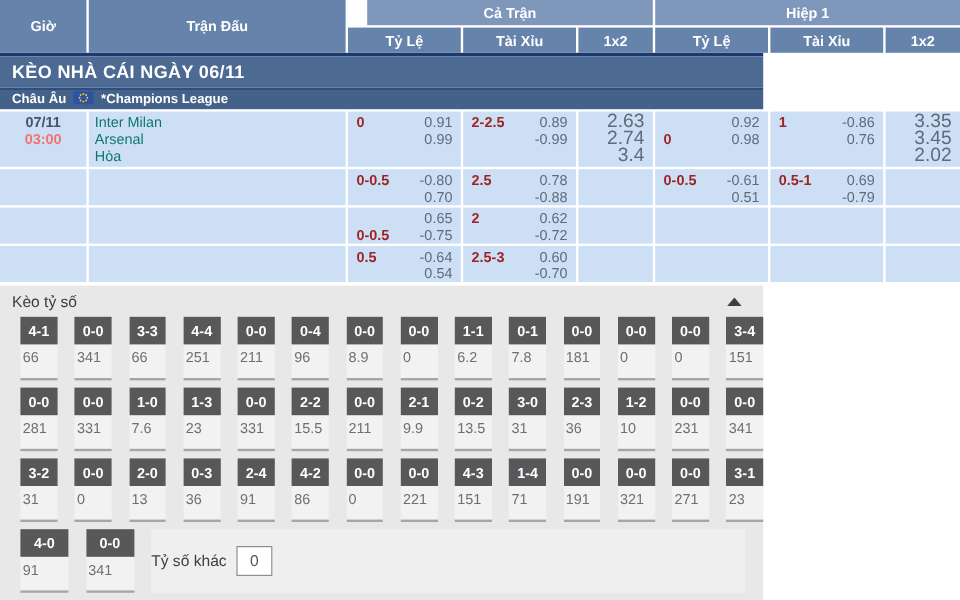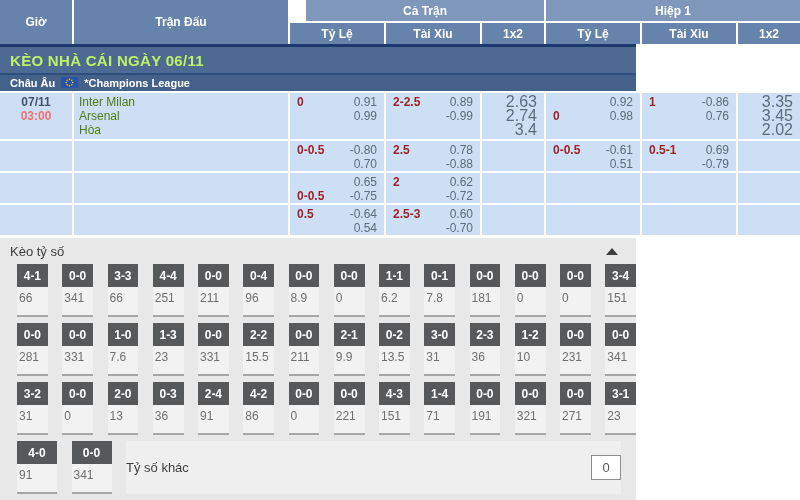--- a/index.html
+++ b/index.html
@@ -30,21 +30,21 @@
   .h-g2 { grid-column: 6 / 9; grid-row: 1; }
   .h-s1 { grid-column: 3; grid-row: 2; }
   .h-s2 { grid-column: 4; grid-row: 2; }
   .h-s3 { grid-column: 5; grid-row: 2; }
   .h-s4 { grid-column: 6; grid-row: 2; }
   .h-s5 { grid-column: 7; grid-row: 2; }
   .h-s6 { grid-column: 8; grid-row: 2; }
 
   .navy-line { height: 3px; background: #1c3a6d; }
   .banner {
-    height: 26px; background: #4d6a92; color: #bef264;
+    height: 26px; background: #4d6a92; color: #ffffff;
     display: flex; align-items: center; padding-left: 10px;
     font-size: 15px; font-weight: 600; letter-spacing: .3px;
   }
   .mid-line { height: 2px; background: #2e4e7e; }
   .league-row {
     height: 16px; background: #44618a; color: #fff;
     display: flex; align-items: center; gap: 6px; padding-left: 10px;
     font-size: 11px; font-weight: bold; cursor: pointer;
   }
   .eu-flag { display: inline-block; }
@@ -56,21 +56,21 @@
     grid-template-columns: 72px 214px 94px 94px 62px 94px 94px 62px;
     gap: 2px; margin-top: 2px;
   }
   .odds-row .ocell { background: #cddff5; overflow: hidden; }
   .odds-row.first .ocell { height: 46px; padding-top: 2px; }
   .odds-row:not(.first) .ocell { height: 30px; padding-top: 2px; }
 
   .time-cell { text-align: center; font-size: 12px; line-height: 14px; }
   .time-cell .d { color: #44546a; font-weight: bold; }
   .time-cell .t { color: #f4716e; font-weight: bold; }
-  .teams-cell { padding-left: 5px; font-size: 12px; line-height: 14px; color: #4d7c0f; }
+  .teams-cell { padding-left: 5px; font-size: 12px; line-height: 14px; color: #0f766e; }
 
   .oline {
     display: flex; justify-content: space-between;
     padding: 0 7px; line-height: 14px; font-size: 12px; white-space: nowrap;
   }
   .oline .lbl { color: #9e2424; font-weight: bold; }
   .oline .val { color: #5d6c7b; margin-left: auto; }
   .x12line { text-align: right; padding-right: 7px; line-height: 14px; font-size: 16px; color: #5d6c7b; }
 
   
@@ -92,21 +92,21 @@
   }
   .score-box {
     height: 23px; background: #57585a; color: #fff;
     font-size: 12px; font-weight: bold;
     display: flex; align-items: center; justify-content: center;
   }
   .score-val { padding: 4px 0 0 2px; font-size: 12px; color: #6f6f6f; }
 
   .other-panel {
     flex: 1; margin-right: 15px; height: 53px; background: #efefef;
-    display: flex; align-items: center; justify-content: space-between; gap: 8px;
+    display: flex; align-items: center; justify-content: flex-start; gap: 8px;
   }
   .other-label { font-size: 13px; color: #3f3f3f; }
   .other-input {
     width: 30px; height: 25px; border: 1px solid #8e8e8e; background: #fff;
     text-align: center; font-size: 13px; color: #555;
     font-family: "Liberation Sans", sans-serif;
   }
 </style>
 </head>
 <body>

